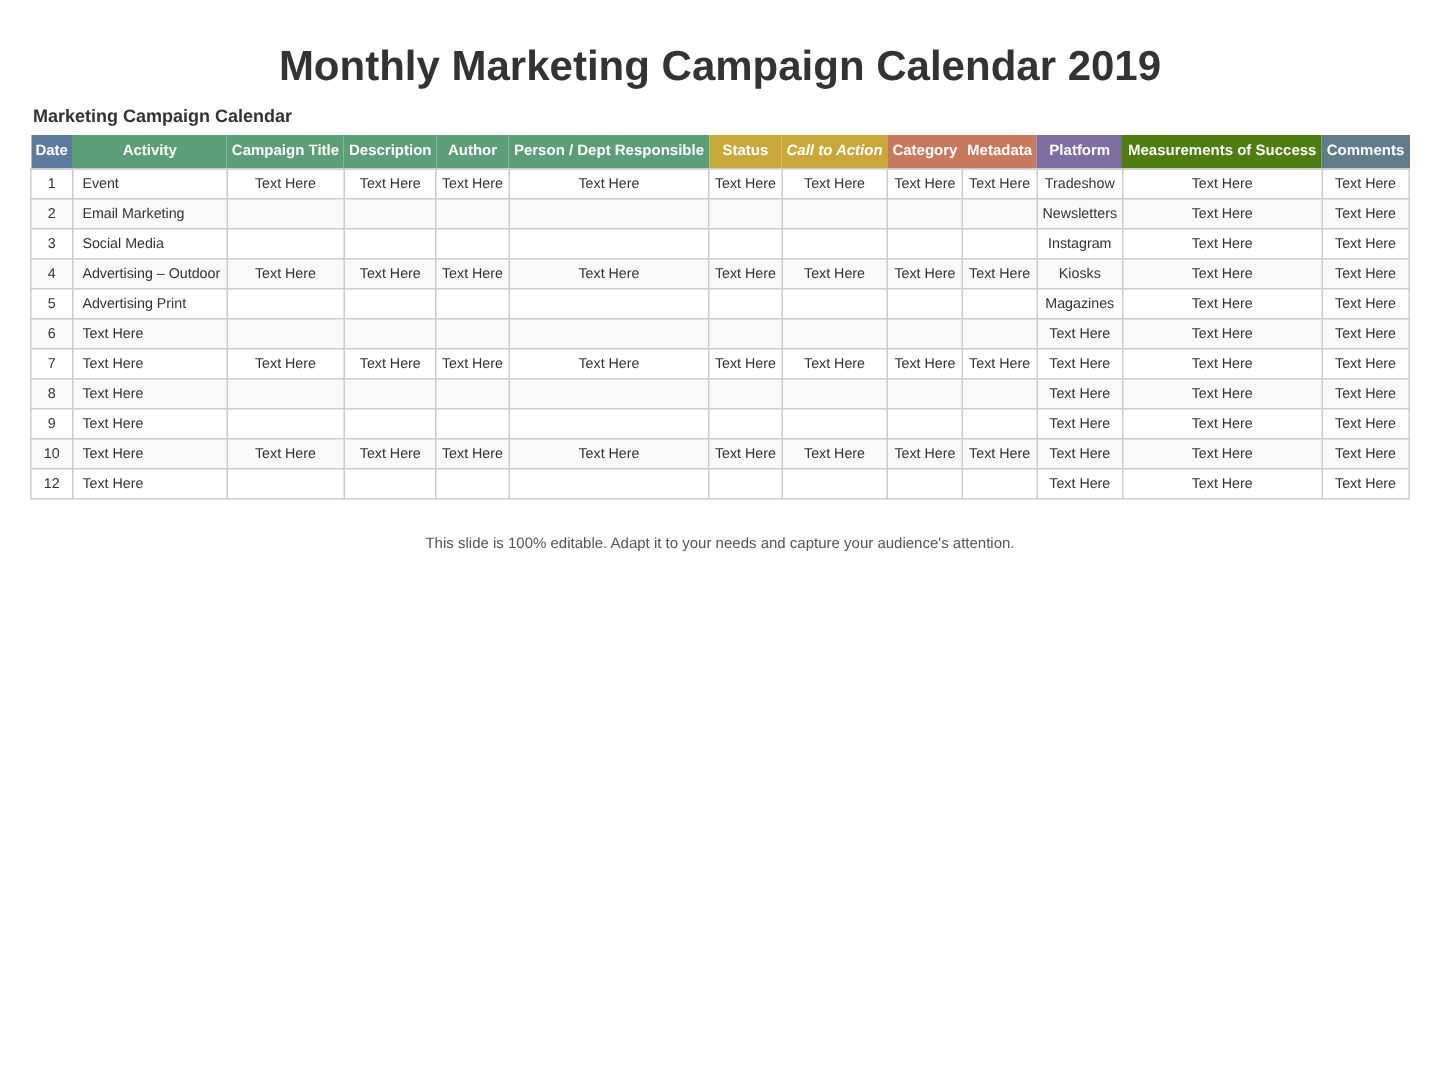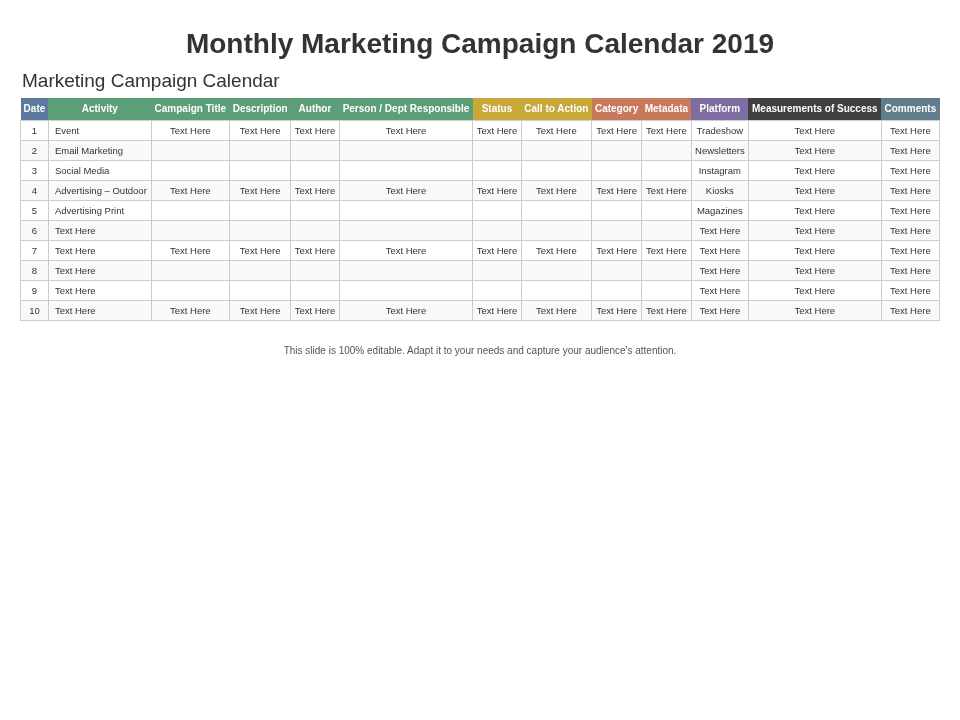--- a/index.html
+++ b/index.html
@@ -11,22 +11,22 @@
       padding: 10px 20px 20px 20px;
     }
     .main-title {
       text-align: center;
       font-size: 28px;
       font-weight: bold;
       color: #333;
       padding: 18px 0 10px 0;
     }
     .section-label {
-      font-size: 19px;
-      font-weight: normal;
+      font-size: 12px;
+      font-weight: bold;
       color: #333;
       margin-bottom: 6px;
       padding-left: 2px;
     }
     .calendar-table {
       width: 100%;
       border-collapse: collapse;
       font-size: 10px;
     }
     .month-header td {
@@ -46,25 +46,25 @@
       font-size: 10px;
       line-height: 1.2;
     }
     .col-date { background: #5c7a9e; }
     .col-activity { background: #5c9e78; }
     .col-campaign { background: #5c9e78; }
     .col-description { background: #5c9e78; }
     .col-author { background: #5c9e78; }
     .col-person { background: #5c9e78; }
     .col-status { background: #c8a838; }
-    .col-cta { background: #c8a838; }
+    .col-cta { background: #c8a838; font-style: italic; }
     .col-category { background: #c8795c; }
     .col-metadata { background: #c8795c; }
     .col-platform { background: #7c6ea0; }
-    .col-measurements { background: #404040; }
+    .col-measurements { background: #4d7c0f; }
     .col-comments { background: #607d8b; }
     .data-row td {
       border: 1px solid #ccc;
       padding: 4px 3px;
       text-align: center;
       font-size: 9.5px;
       vertical-align: middle;
       color: #333;
     }
     .data-row:nth-child(odd) td { background: #f9f9f9; }
@@ -254,16 +254,31 @@
         <td>Text Here</td>
         <td>Text Here</td>
         <td>Text Here</td>
         <td>Text Here</td>
         <td>Text Here</td>
         <td>Text Here</td>
         <td>Text Here</td>
         <td>Text Here</td>
         <td>Text Here</td>
       </tr>
+      <tr class="data-row">
+        <td>12</td>
+        <td class="activity-cell">Text Here</td>
+        <td></td>
+        <td></td>
+        <td></td>
+        <td></td>
+        <td></td>
+        <td></td>
+        <td></td>
+        <td></td>
+        <td>Text Here</td>
+        <td>Text Here</td>
+        <td>Text Here</td>
+      </tr>
   </tbody>
 </table>
 
 <div class="footer-text">This slide is 100% editable. Adapt it to your needs and capture your audience's attention.</div>
 
 </body></html>

